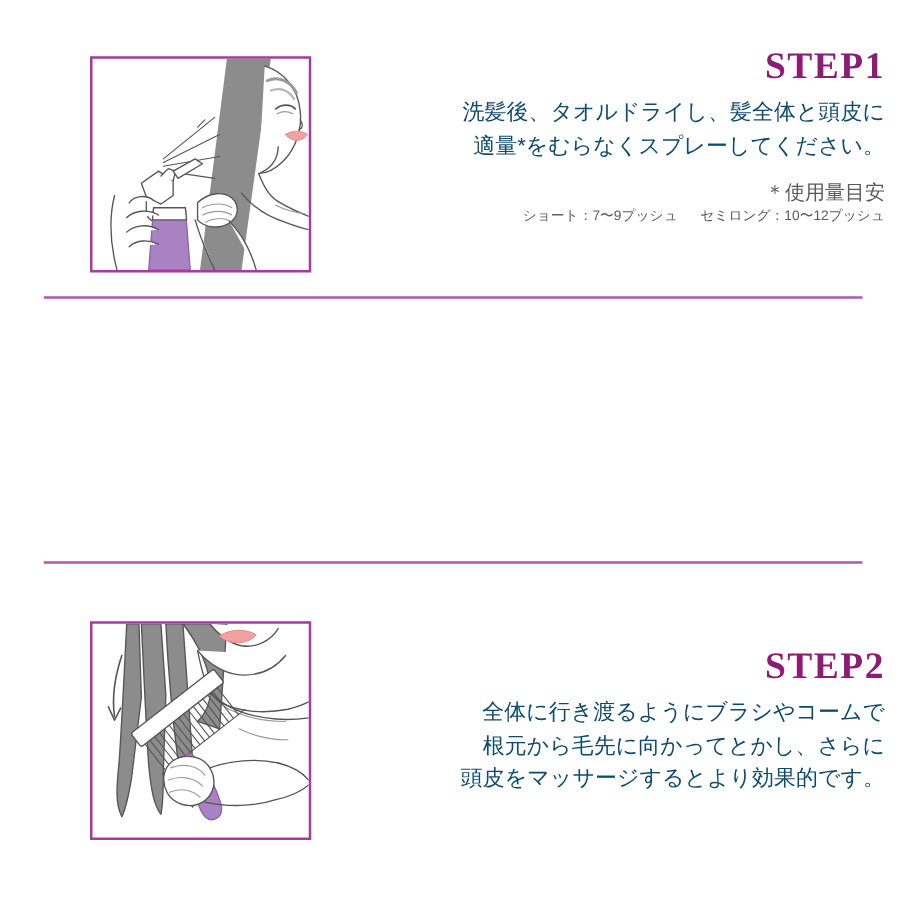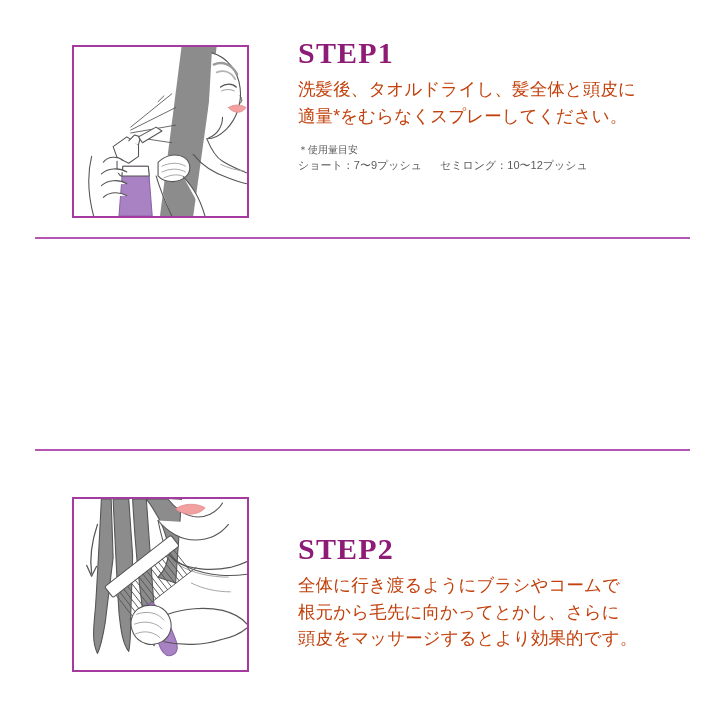--- a/index.html
+++ b/index.html
@@ -11,20 +11,21 @@
     height: 720px;
     background: #ffffff;
     font-family: "Liberation Sans", "DejaVu Sans", sans-serif;
     overflow: hidden;
     position: relative;
   }
   .page {
     position: relative;
     width: 720px;
     height: 720px;
+    text-align: right;
   }
 
   
   .step-row {
     position: absolute;
     left: 0;
     width: 720px;
     display: block;
   }
   #row-1 { top: 0px;   height: 238px; }
@@ -55,42 +56,42 @@
 
   .figure-frame svg { display: block; width: 100%; height: 100%; }
 
   
   .text-col {
     position: absolute;
     left: 298px;
     width: 410px;
   }
   #text-step1 { top: 38px; }
-  #text-step2 { top: 296px; }
+  #text-step2 { top: 280px; }
 
   .step-heading {
     color: #8e1b76;
     font-family: "Liberation Serif", "DejaVu Serif", serif;
     font-weight: bold;
     font-size: 30px;
     letter-spacing: 1.2px;
     line-height: 1.0;
     margin: 0 0 8px 0;
   }
   .step-body {
-    color: #c2410c;
+    color: #0c4a6e;
     font-size: 17.5px;
     line-height: 1.52;
     letter-spacing: 0.1px;
     margin: 0;
     white-space: pre-line;
   }
   .step-note {
     color: #5a5a5a;
-    font-size: 10px;
+    font-size: 16px;
     line-height: 1.45;
     letter-spacing: 0px;
     margin: 14px 0 0 0;
     white-space: pre-line;
   }
   .note-cols {
     color: #5a5a5a;
     font-size: 11px;
     line-height: 1.45;
   }

